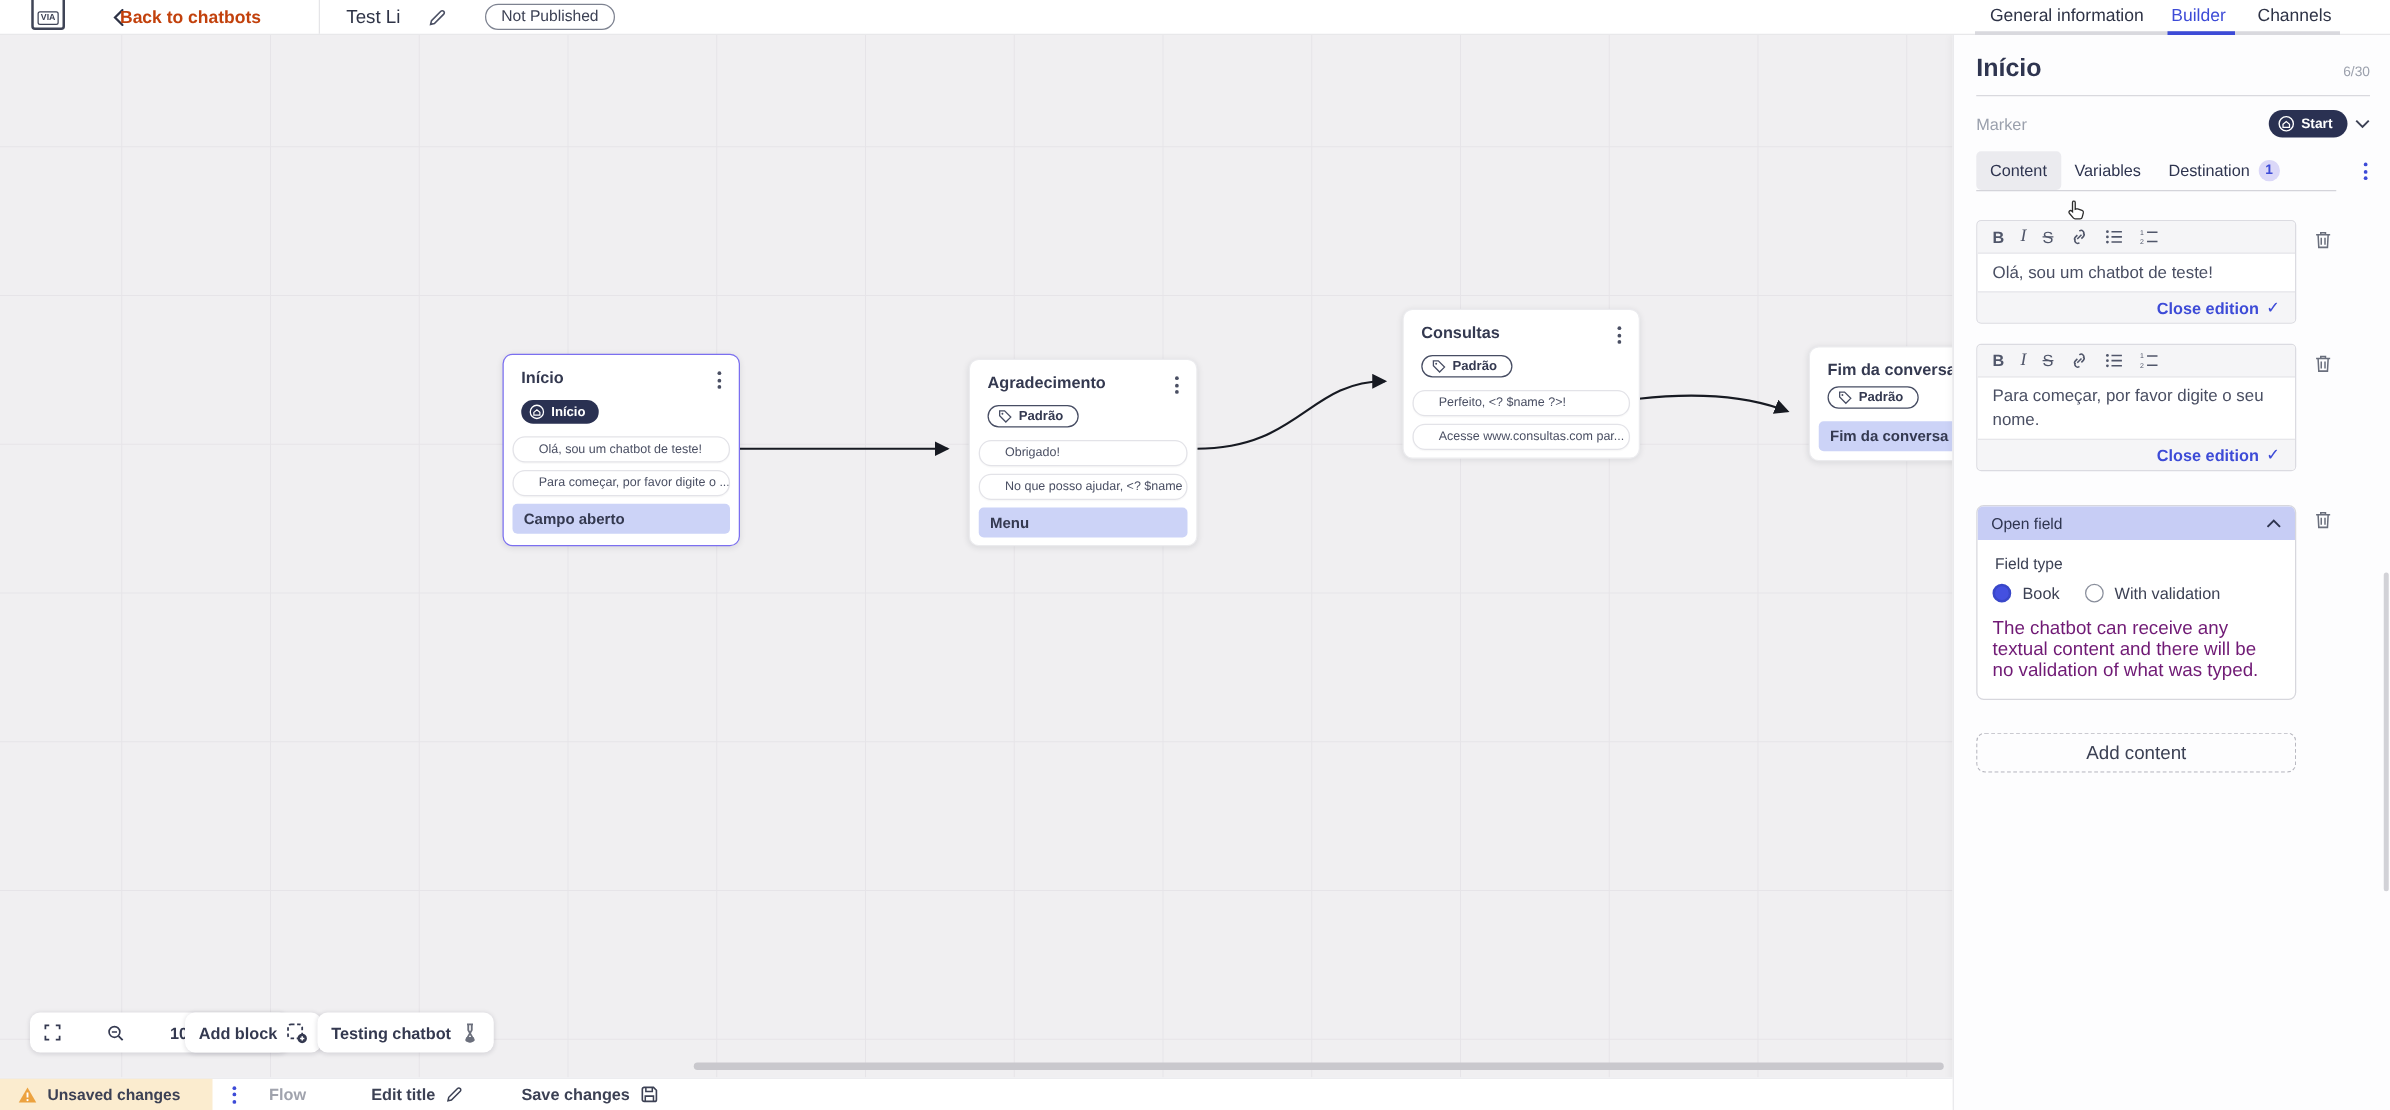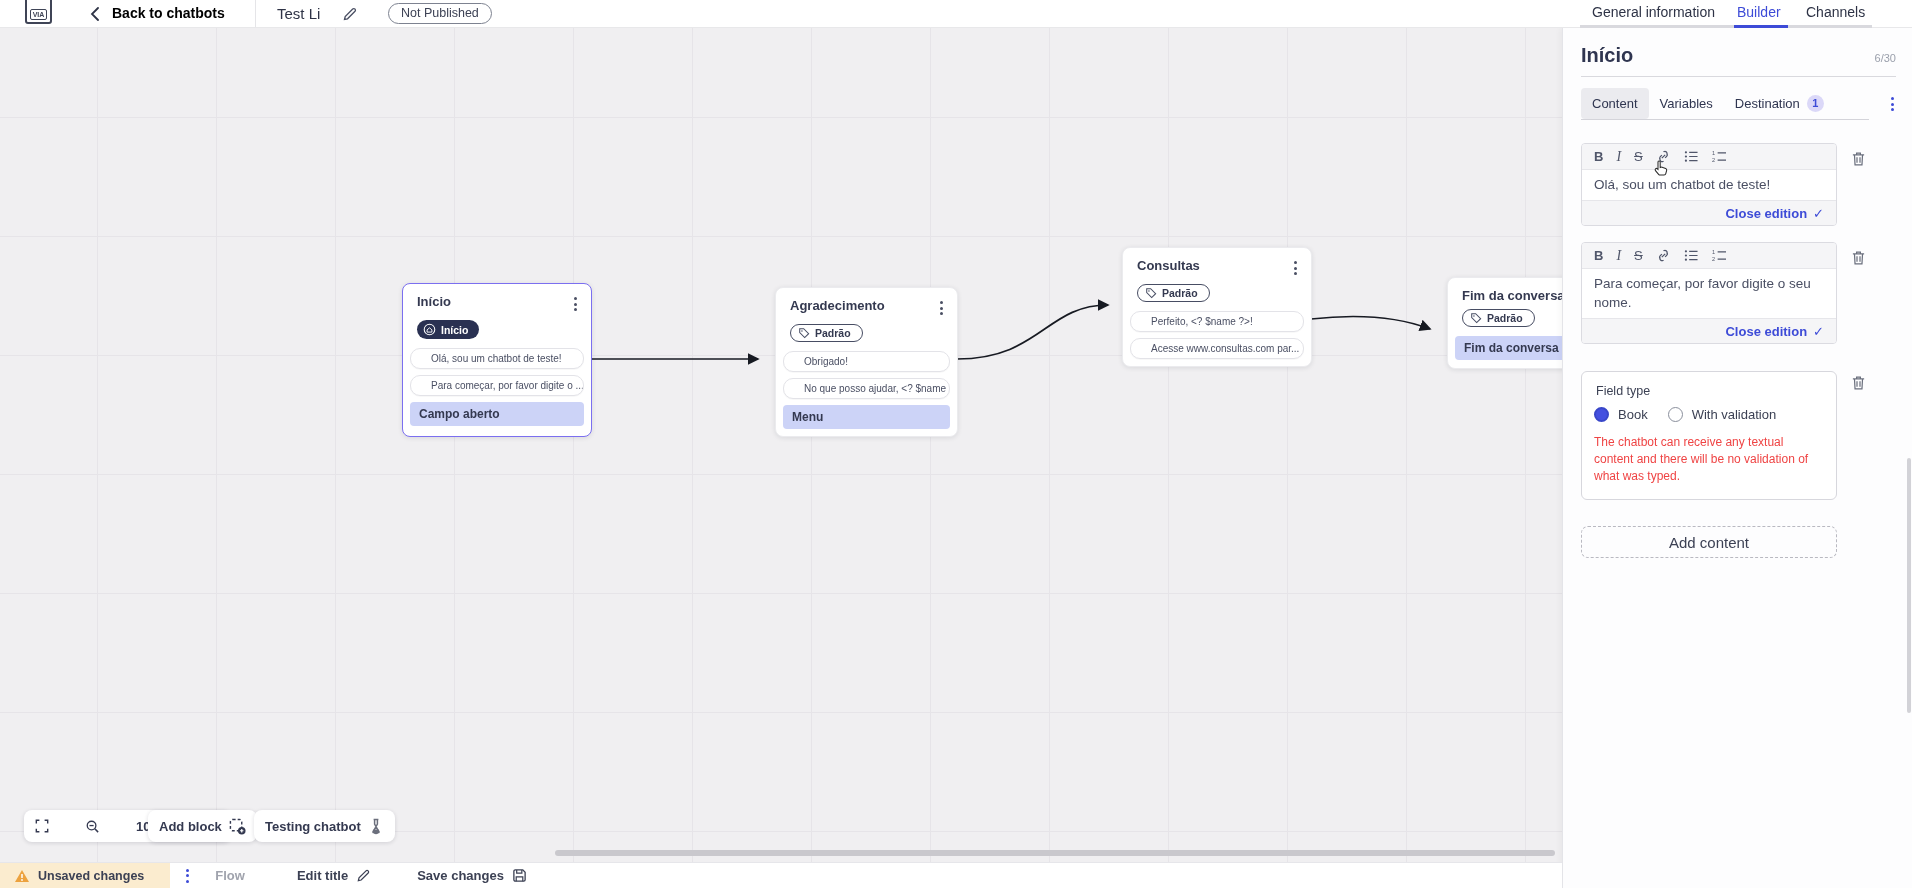--- a/index.html
+++ b/index.html
@@ -7,21 +7,21 @@
     font-family:"Liberation Sans","DejaVu Sans",sans-serif; color:#3c4154; }
 
   
   .header { position:absolute; top:0; left:0; width:1912px; height:28px; background:#fff;
     border-bottom:1px solid #e8e8ea; z-index:60; }
   .logo { position:absolute; left:25px; top:-3px; width:27px; height:27px; border:2px solid #3f4456;
     border-radius:3px; background:#fff; overflow:hidden; }
   .logo-inner { position:absolute; left:3px; top:10px; right:3px; bottom:2px; border:1.5px solid #3f4456;
     border-radius:2px; font-size:7px; font-weight:bold; text-align:center; line-height:10px; color:#3f4456; }
   .hdr-chevron { position:absolute; left:90px; top:7px; }
-  .back-label { position:absolute; left:112px; top:5px; font-size:14px; font-weight:700; color:#000000; }
+  .back-label { position:absolute; left:96px; top:5px; font-size:14px; font-weight:700; color:#c2410c; }
   .hdr-divider { position:absolute; left:255px; top:0; height:27px; border-left:1px solid #e5e5e8; }
   .doc-title { position:absolute; left:277px; top:5px; font-size:15px; color:#2e3346; }
   .hdr-pencil { position:absolute; left:342px; top:6px; }
   .status-pill { position:absolute; left:388px; top:3px; height:21px; border:1px solid #7d8290; border-radius:11px;
     padding:0 12px; font-size:12.5px; line-height:19px; color:#3c4154; background:#fff; }
   .hdr-tabs-track { position:absolute; left:1580px; top:25px; width:292px; height:3px; background:#d9d9de; }
   .hdr-tab { position:absolute; top:4px; font-size:14px; color:#2e3346; cursor:default; }
   .hdr-tab.t0 { left:1592px; }
   .hdr-tab.t1 { left:1737px; color:#3d4bd7; font-weight:400; }
   .hdr-tab.t2 { left:1806px; }
@@ -115,21 +115,21 @@
   .of-head { height:27px; background:#c7cdf5; display:flex; align-items:center; padding:0 11px;
     font-size:12.5px; color:#2f3550; cursor:pointer; }
   .of-head svg { margin-left:auto; }
   .of-body { padding:10px 12px 14px; }
   .of-label { font-size:12.5px; color:#3c4154; margin:2px 0 9px 2px; }
   .radio-row { display:flex; align-items:center; gap:20px; }
   .radio-opt { display:flex; align-items:center; gap:9px; font-size:13px; color:#3c4154; cursor:pointer; }
   .radio { width:15px; height:15px; border-radius:50%; flex:none; }
   .radio.on { background:#4450e0; border:2px solid #3947c9; }
   .radio.off { background:#fff; border:1.6px solid #8a8f9c; }
-  .of-desc { margin-top:12px; font-size:12px; color:#ef4444; line-height:17px; }
+  .of-desc { margin-top:12px; font-size:15px; color:#701a75; line-height:17px; }
 
   .add-content { margin-top:26px; width:256px; height:32px; border:1.5px dashed #b9b9c1; border-radius:7px;
     display:flex; align-items:center; justify-content:center; font-size:15px; color:#3c4154; cursor:pointer;
     background:transparent; }
 
   .panel-scroll-thumb { position:absolute; right:1px; top:430px; width:4px; height:255px; background:#d2d2d7; border-radius:2px; }
   .cursor-hand { position:absolute; left:88px; top:113px; z-index:99; pointer-events:none; }
 
   svg { display:block; }
 </style>
@@ -332,20 +332,35 @@
 </div>
 
 <div class="panel">
 
   <div class="panel-body">
     <div class="name-row">
       <span class="name">Início</span>
       <span class="counter">6/30</span>
     </div>
 
+    <div class="marker-row">
+      <span class="marker-label">Marker</span>
+      <span class="marker-right">
+        <span class="start-pill">
+          <svg width="14" height="14" viewBox="0 0 14 14">
+              <circle cx="7" cy="7" r="5.7" fill="none" stroke="#fff" stroke-width="1.1"></circle>
+              <path d="M4.4 7.4 7 5.2l2.6 2.2V9.8H4.4z" fill="none" stroke="#fff" stroke-width="1"></path>
+            </svg>
+          <span>Start</span>
+        </span>
+        <svg width="12" height="8" viewBox="0 0 12 8">
+            <path d="M1 1.5 L6 6.5 L11 1.5" fill="none" stroke="#3c4154" stroke-width="1.6"></path>
+          </svg>
+      </span>
+    </div>
 
     <div class="panel-tabs">
       <div class="tabs-flex">
         <span class="ptab active">Content</span>
         <span class="ptab">Variables</span>
         <span class="ptab">
           <span>Destination</span>
           <span class="badge">1</span>
         </span>
       </div>
@@ -416,20 +431,26 @@
           <span>✓</span>
         </div>
       </div>
       <svg class="trash" width="15" height="16" viewBox="0 0 16 17">
           <path d="M2 4h12 M6 4V2.3h4V4 M3.7 4l.6 10.8h7.4L12.3 4 M6.4 6.5v6 M9.6 6.5v6" fill="none" stroke="#6a6f7d" stroke-width="1.3"></path>
         </svg>
     </div>
 
     <div class="editor-row er3">
       <div class="open-card">
+        <div class="of-head">
+          <span>Open field</span>
+          <svg width="12" height="8" viewBox="0 0 12 8">
+              <path d="M1 6.5 L6 1.5 L11 6.5" fill="none" stroke="#2f3550" stroke-width="1.6"></path>
+            </svg>
+        </div>
         <div class="of-body">
           <div class="of-label">Field type</div>
           <div class="radio-row">
             <span class="radio-opt">
               <span class="radio on"></span>
               <span>Book</span>
             </span>
             <span class="radio-opt">
               <span class="radio off"></span>
               <span>With validation</span>

